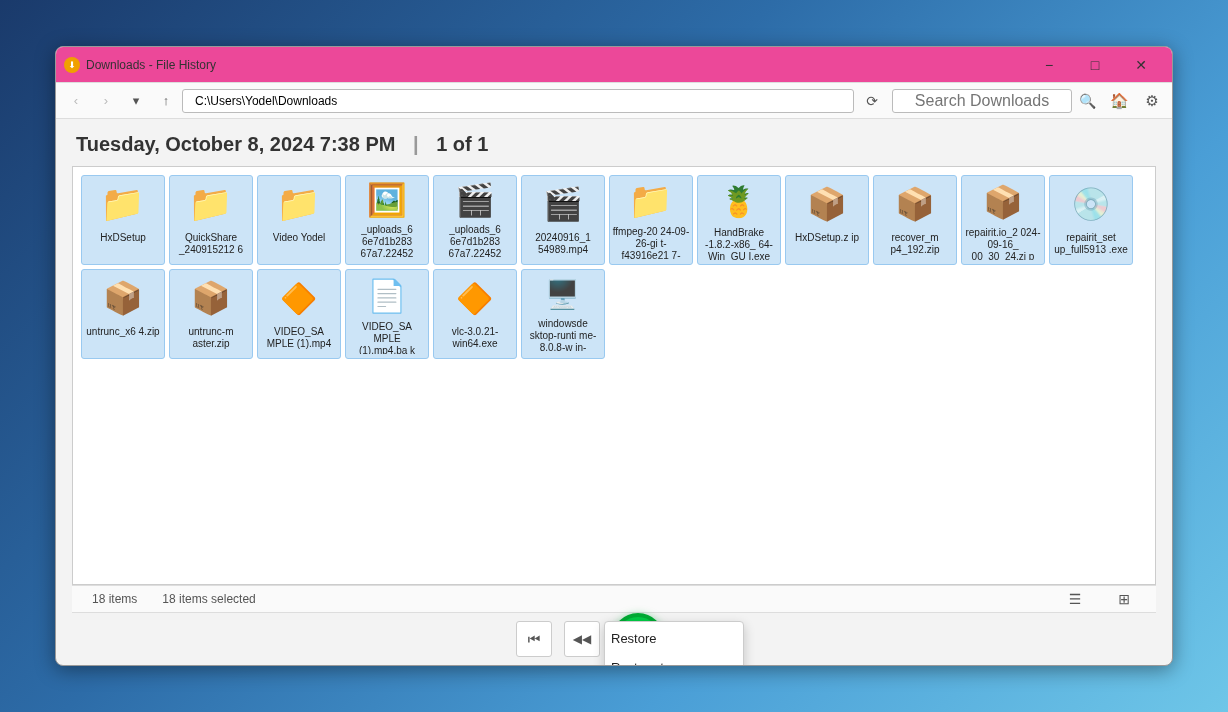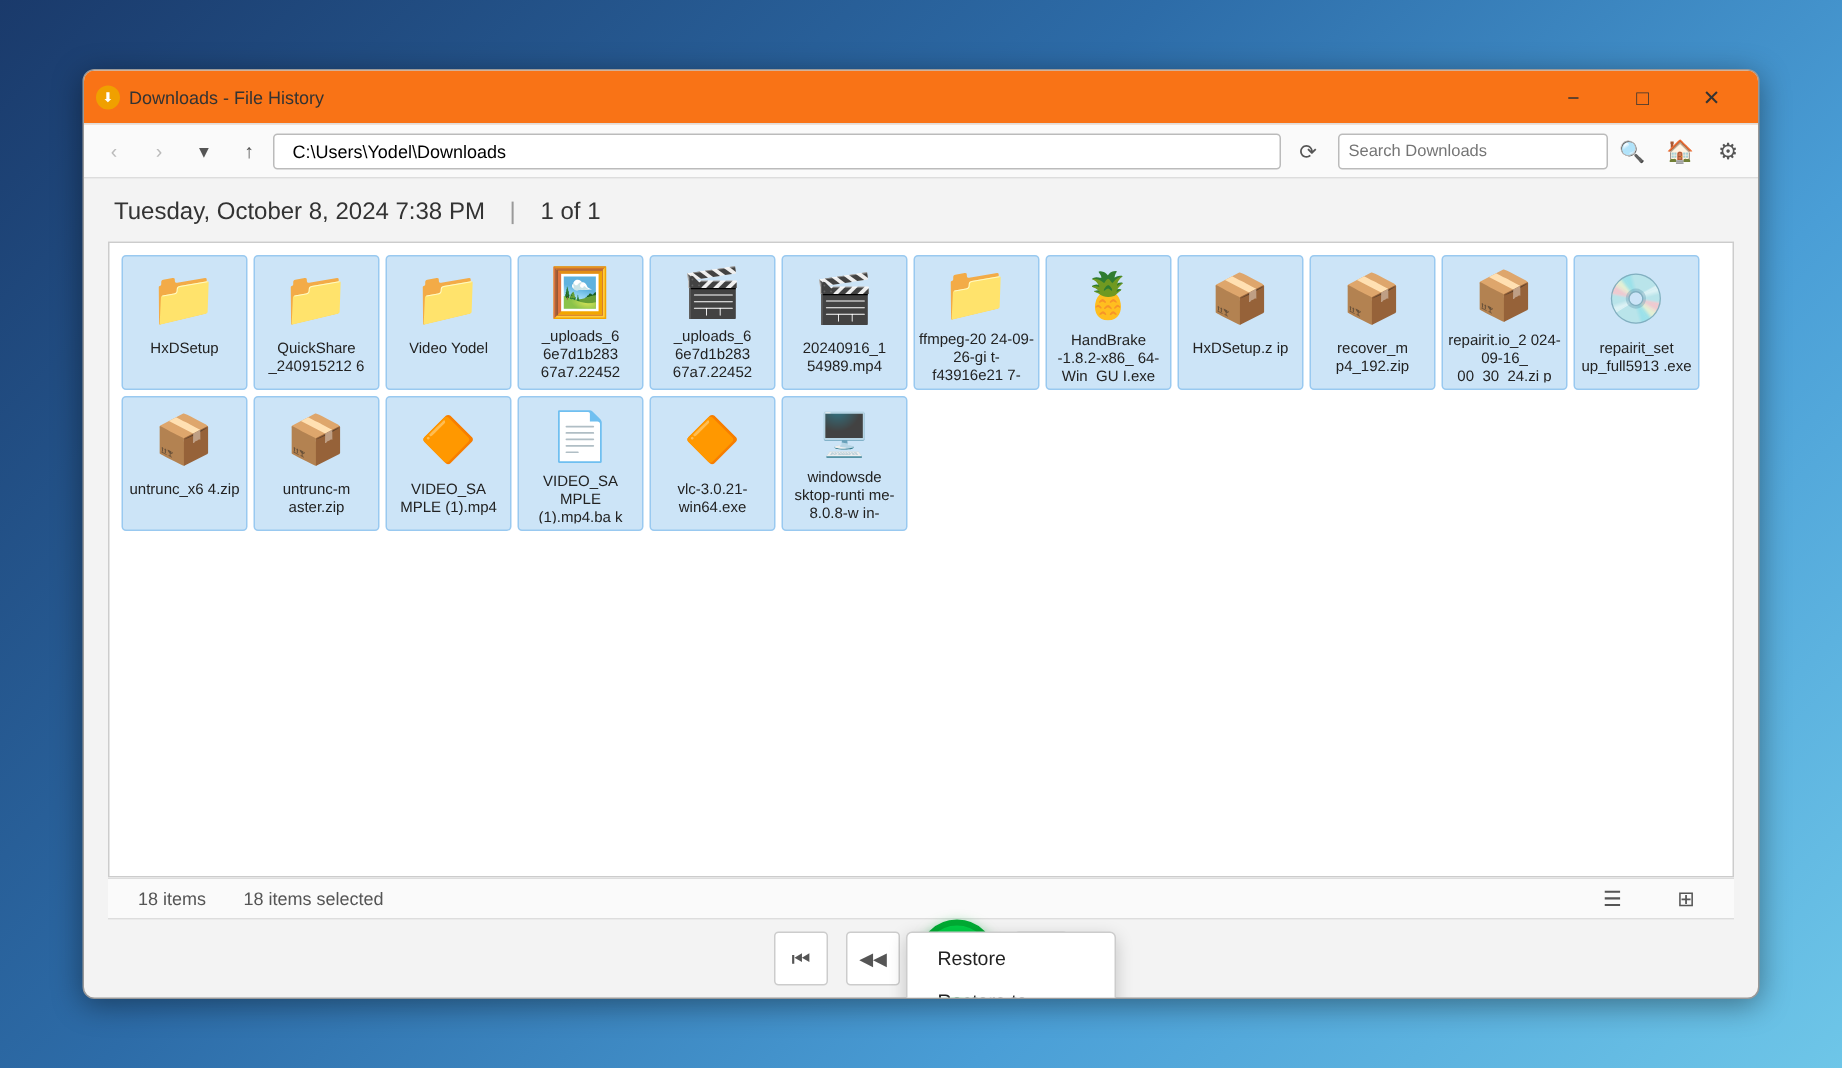--- a/index.html
+++ b/index.html
@@ -19,21 +19,21 @@
       border: 1px solid #999;
       border-radius: 8px;
       box-shadow: 0 4px 20px rgba(0,0,0,0.4);
       display: flex;
       flex-direction: column;
       overflow: hidden;
     }
     
     .title-bar {
       height: 36px;
-      background: #f97316;
+      background: #ec4899;
       display: flex;
       align-items: center;
       padding: 0 8px;
       border-bottom: 1px solid #ddd;
       user-select: none;
     }
     .title-bar-icon {
       width: 16px;
       height: 16px;
       margin-right: 6px;
@@ -116,23 +116,24 @@
       font-size: 14px;
       color: #555;
       margin-left: 2px;
     }
     .search-box {
       width: 180px;
       height: 24px;
       border: 1px solid #bbb;
       border-radius: 3px;
       padding: 0 6px;
-      font-size: 11px;
+      font-size: 16px;
       outline: none;
       margin-left: 4px;
+      text-align: center;
     }
     .search-btn {
       width: 28px;
       height: 28px;
       border: none;
       background: transparent;
       cursor: pointer;
       border-radius: 3px;
       display: flex;
       align-items: center;
@@ -150,23 +151,23 @@
       display: flex;
       align-items: center;
       justify-content: center;
       font-size: 15px;
       color: #555;
       margin-left: 2px;
     }
     
     .date-header {
       padding: 14px 20px 10px 20px;
-      font-size: 16px;
+      font-size: 20px;
       color: #333;
-      font-weight: 400;
+      font-weight: 700;
     }
     
     .file-area {
       flex: 1;
       margin: 0 16px;
       background: white;
       border: 1px solid #ccc;
       overflow-y: auto;
       padding: 8px;
       display: flex;
@@ -279,21 +280,21 @@
       transform: translateX(-10px);
       background: white;
       border: 1px solid #ccc;
       border-radius: 4px;
       box-shadow: 0 4px 12px rgba(0,0,0,0.2);
       width: 140px;
       z-index: 100;
       padding: 2px 0;
     }
     .context-menu-item {
-      padding: 7px 20px;
+      padding: 7px 6px;
       font-size: 13px;
       color: #222;
       cursor: pointer;
       display: flex;
       align-items: flex-start;
       gap: 8px;
     }
     .menu-arrow {
       color: #d00;
       font-size: 16px;

